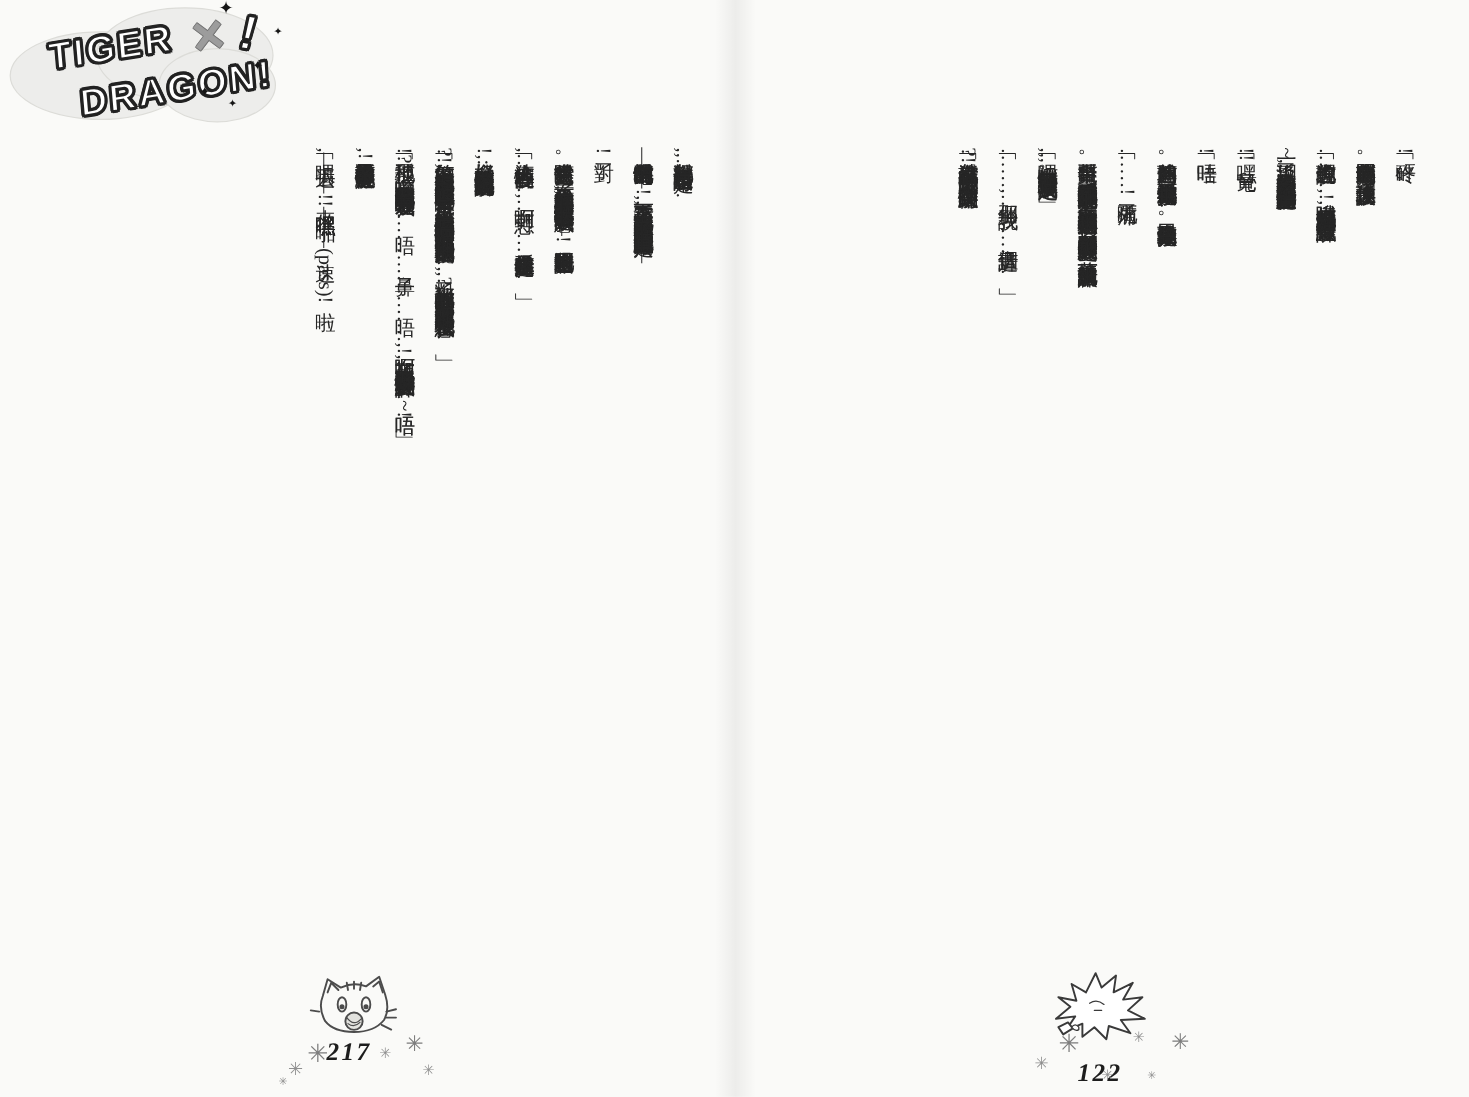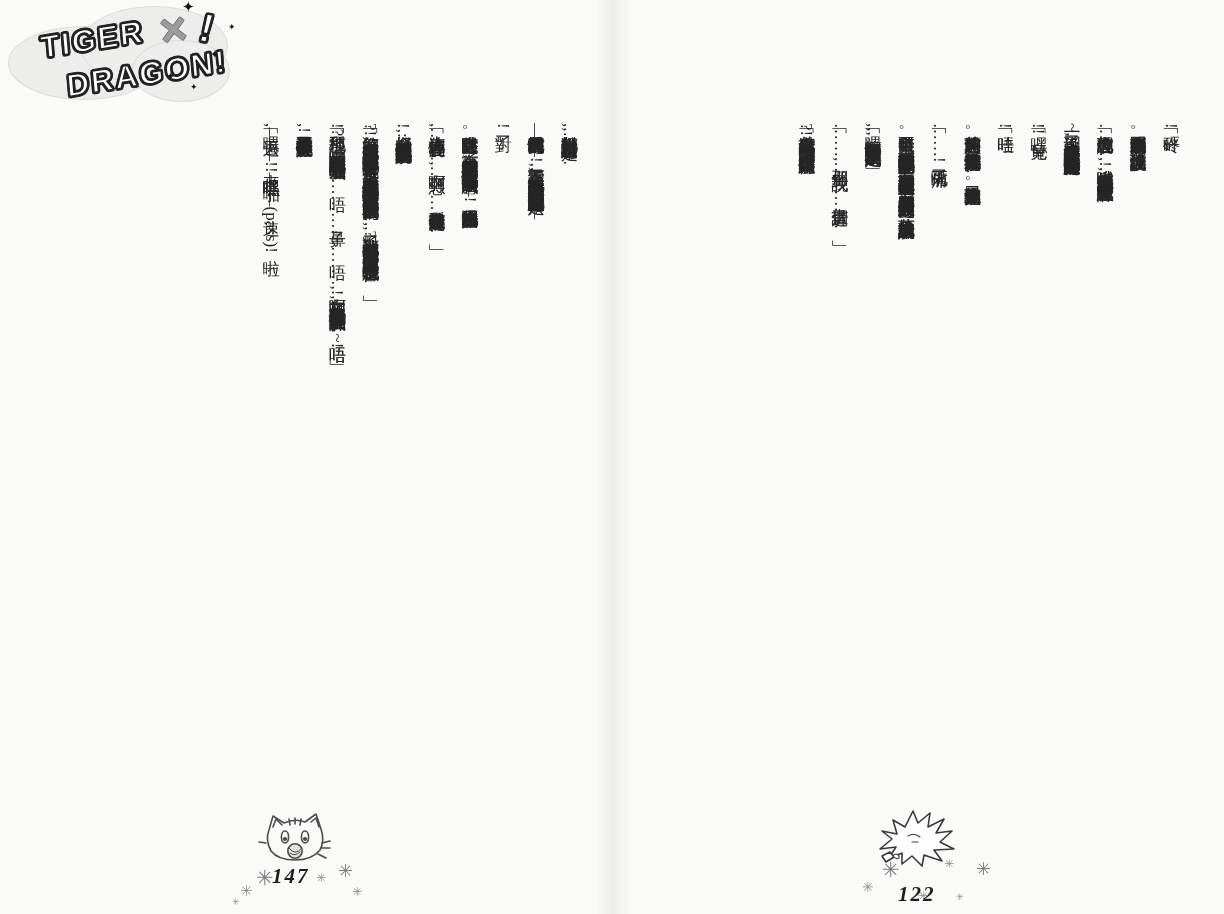--- a/index.html
+++ b/index.html
@@ -117,21 +117,21 @@
       <ellipse cx="49" cy="27" rx="3.6" ry="6"></ellipse>
       <circle cx="29" cy="29" r="1.3" fill="#4c4c4c"></circle>
       <circle cx="49" cy="29" r="1.3" fill="#4c4c4c"></circle>
       <circle cx="39" cy="41" r="7.2" fill="#e2e2de"></circle>
       <path d="M33,38 Q39,46 45,39 M34,43 Q39,47 44,42" stroke-width="1"></path>
       <path d="M66,33 L74,31 M66,38 L74,38 M10,33 L3,32"></path>
       <path d="M62,44 L70,48"></path>
     </g>
   </svg>
 </div>
-<span class="page-number" style="left:272px;top:864px;">147</span>
+<span class="page-number" style="left:272px;top:864px;">217</span>
 <span class="sparkle" style="left:240px;top:884px;font-size:15px;">✳</span>
 <span class="sparkle" style="left:256px;top:868px;font-size:21px;color:#7d7d7d;">✳</span>
 <span class="sparkle" style="left:316px;top:872px;font-size:12px;">✳</span>
 <span class="sparkle" style="left:338px;top:862px;font-size:18px;color:#7d7d7d;">✳</span>
 <span class="sparkle" style="left:352px;top:886px;font-size:12px;">✳</span>
 <span class="sparkle" style="left:232px;top:898px;font-size:9px;">✳</span>
 
 <div class="doodle" style="left:866px;top:808px;width:96px;height:62px;">
   <svg width="96" height="62" viewBox="0 0 96 62">
     <g fill="#ffffff" stroke="#3a3a3a" stroke-width="1.6" stroke-linecap="round" stroke-linejoin="round">

